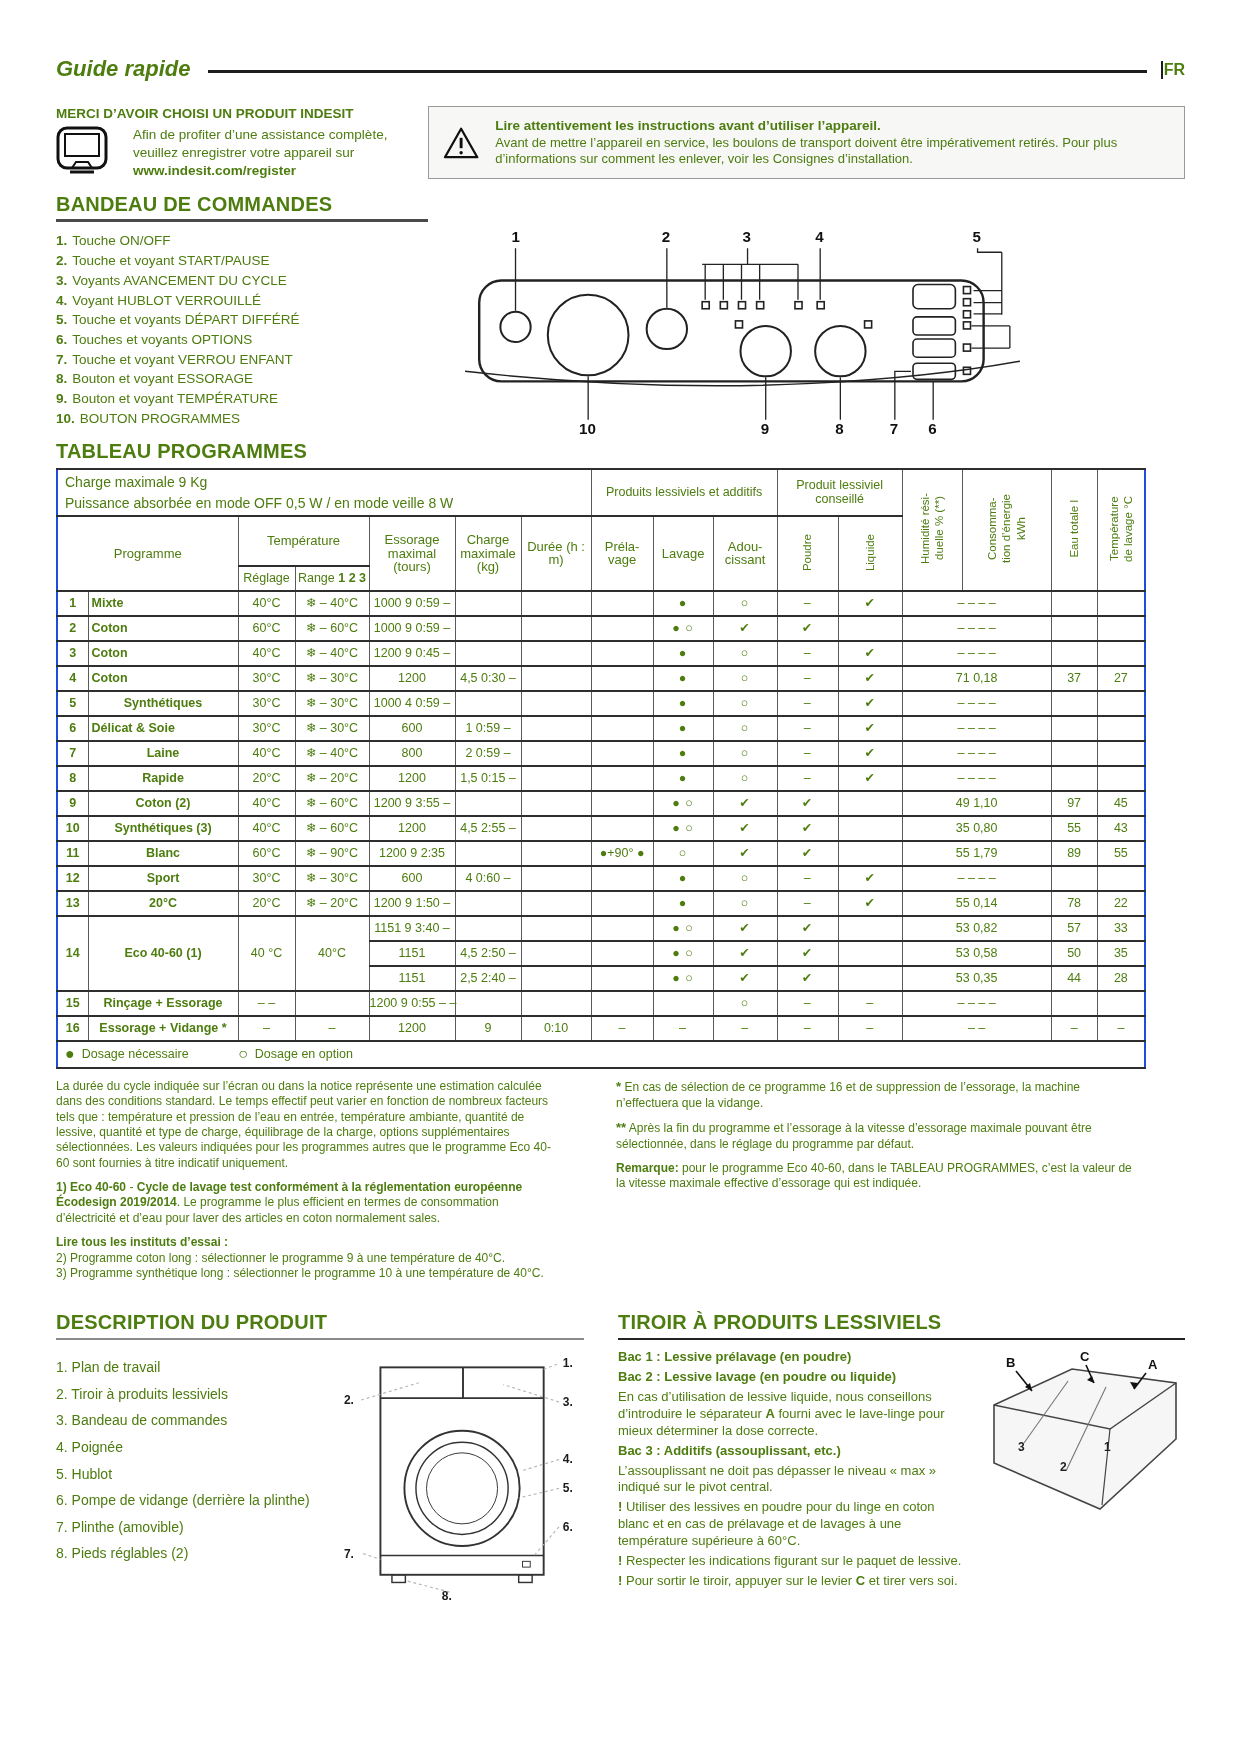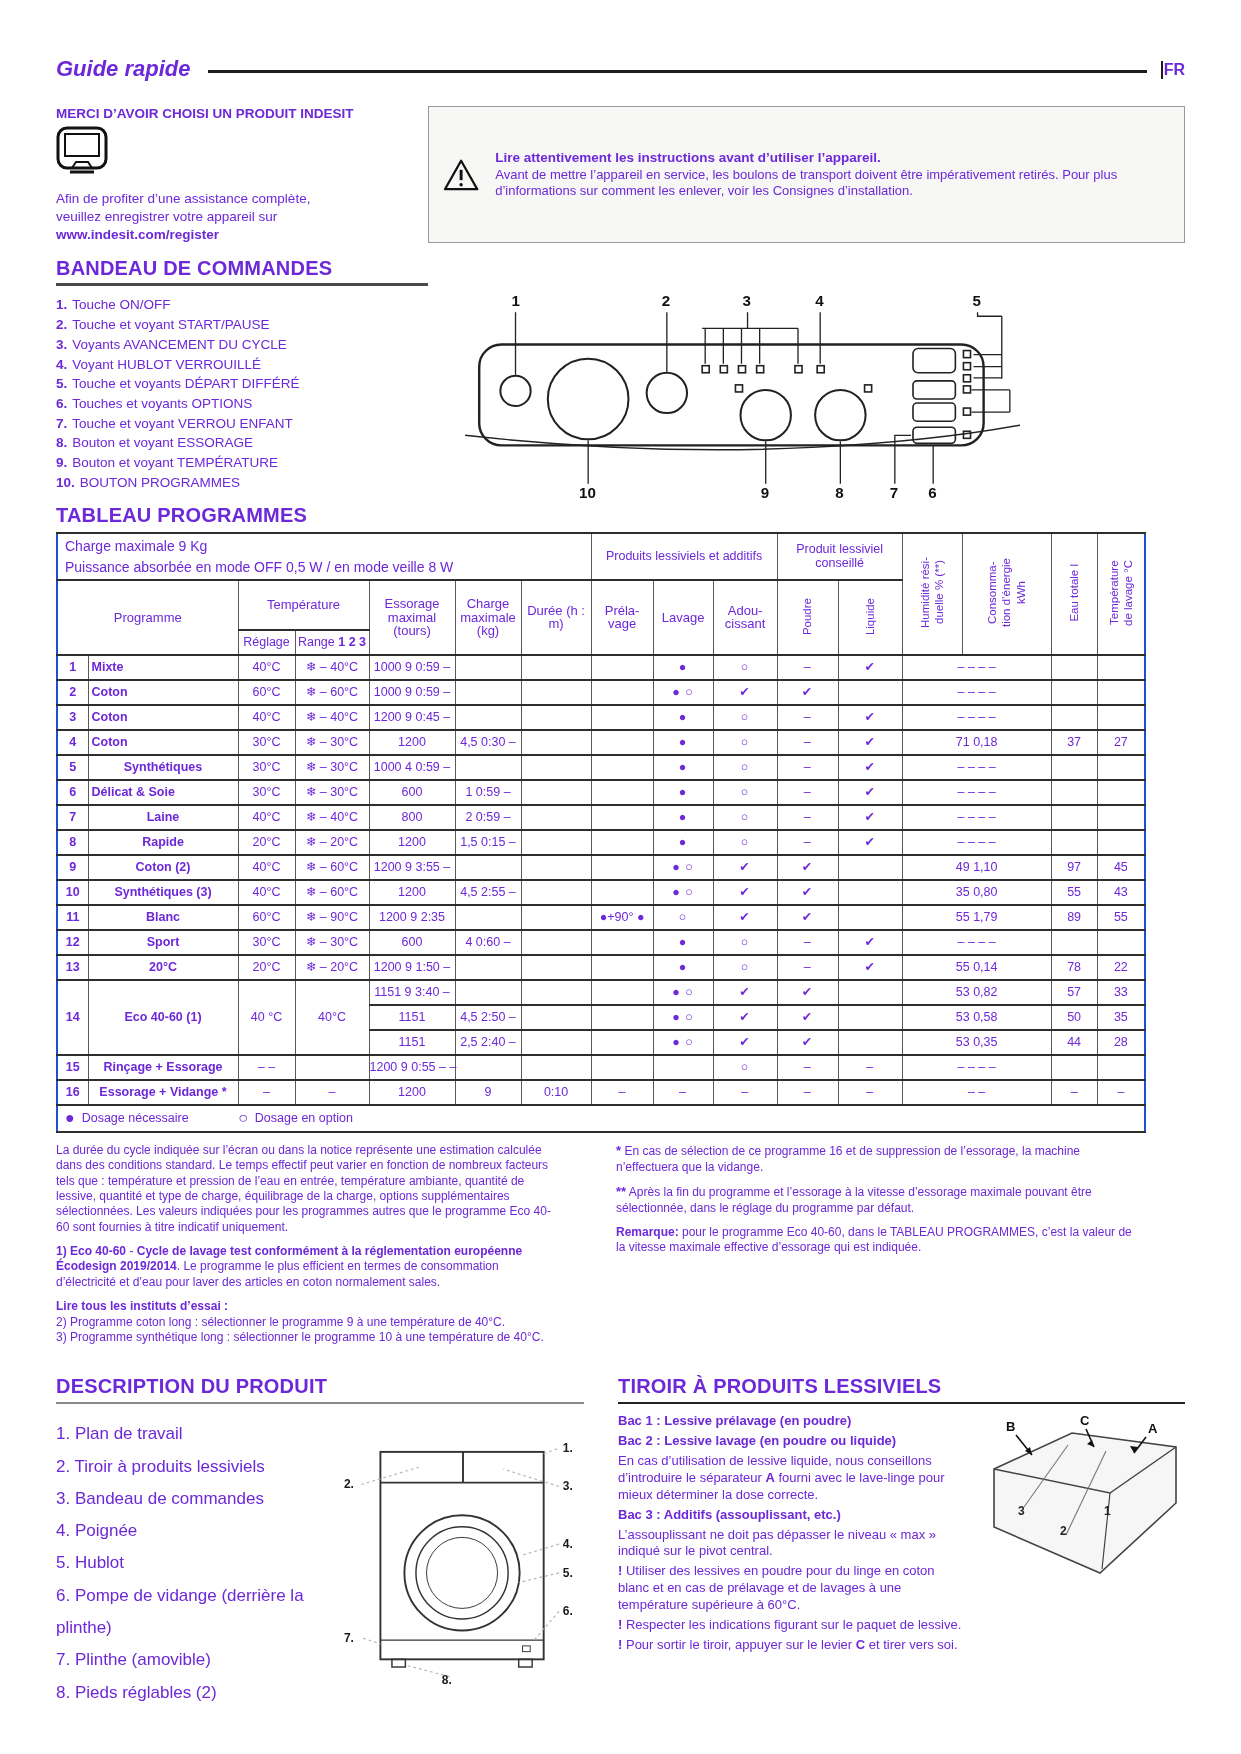--- a/index.html
+++ b/index.html
@@ -1,29 +1,29 @@
 <!DOCTYPE html>
 <html><head>
 <meta charset="utf-8">
 <title>Guide rapide</title>
 <style>
   html,body{margin:0;padding:0;background:#e8e8e8;}
   .page{width:1241px;height:1754px;box-sizing:border-box;margin:0 auto;background:#fff;
         padding:56px 56px 0 56px;position:relative;overflow:hidden;
-        font-family:"Liberation Sans","DejaVu Sans",sans-serif;color:#6d28d9;}
+        font-family:"Liberation Sans","DejaVu Sans",sans-serif;color:#4d7c0f;}
   
   .doc-header{display:flex;align-items:center;}
   .doc-title{font-size:22px;font-weight:bold;font-style:italic;white-space:nowrap;}
   .doc-rule{flex:1;height:3px;background:#1d1d1d;margin:4px 14px 0 18px;}
   .lang{font-size:16px;font-weight:bold;border-left:2px solid #1d1d1d;padding-left:1px;line-height:18px;margin-top:2px;}
   
   .intro-row{display:flex;margin-top:24px;align-items:stretch;}
   .intro{width:372px;flex:none;}
   .intro-title{font-size:13.5px;font-weight:bold;margin-bottom:5px;}
-  .intro-body{display:flex;gap:14px;align-items:flex-start;flex-direction:column;}
+  .intro-body{display:flex;gap:25px;align-items:flex-start;}
   .intro-text{font-size:13.5px;line-height:1.32;}
   .url{font-weight:bold;}
   .warnbox{flex:1;border:1px solid #9a9a9a;background:#f7f7f6;padding:7px 14px;display:flex;gap:16px;align-items:center;box-sizing:border-box;}
   .warn-title{font-size:13.5px;font-weight:bold;margin-bottom:2px;}
   .warn-body{font-size:13px;line-height:1.26;}
   
   .section-title{font-size:20px;font-weight:bold;letter-spacing:.2px;}
   .bandeau{margin-top:14px;}
   .bandeau-title{width:372px;border-bottom:3px solid #4a4a4a;padding-bottom:3px;}
   .bandeau-row{display:flex;align-items:flex-start;gap:29px;}
@@ -63,21 +63,21 @@
   .notes-left{width:500px;flex:none;font-size:12px;line-height:1.28;}
   .notes-right{flex:1;font-size:12px;line-height:1.28;max-width:520px;}
   .sup{font-weight:bold;font-size:13px;}
   .b{font-weight:bold;}
   .inst{margin:0 !important;}
   
   .bottom{display:flex;gap:34px;margin-top:30px;}
   .desc-col{width:528px;flex:none;}
   .desc-title{border-bottom:2px solid #8a8a8a;padding-bottom:4px;}
   .desc-row{display:flex;margin-top:12px;}
-  .desc-list{width:286px;flex:none;font-size:17px;line-height:1.9;margin-top:2px;}
+  .desc-list{width:286px;flex:none;font-size:14px;line-height:1.9;margin-top:2px;}
   .machine-fig{width:250px;}
   .tiroir-col{flex:1;}
   .tiroir-title{border-bottom:2px solid #222;padding-bottom:4px;}
   .tiroir-body{margin-top:9px;font-size:13px;line-height:1.3;}
   .tiroir-body p{margin:0 0 3px 0;}
   .drawer-fig{float:right;width:205px;margin:2px 0 8px 14px;}
   .fig-label{font-size:12.5px;font-weight:bold;fill:#1a1a1a;}
   .fig-letter{font-size:13px;font-weight:bold;fill:#111;}
   .fig-digit{font-size:12px;font-weight:bold;fill:#222;}
 </style>

